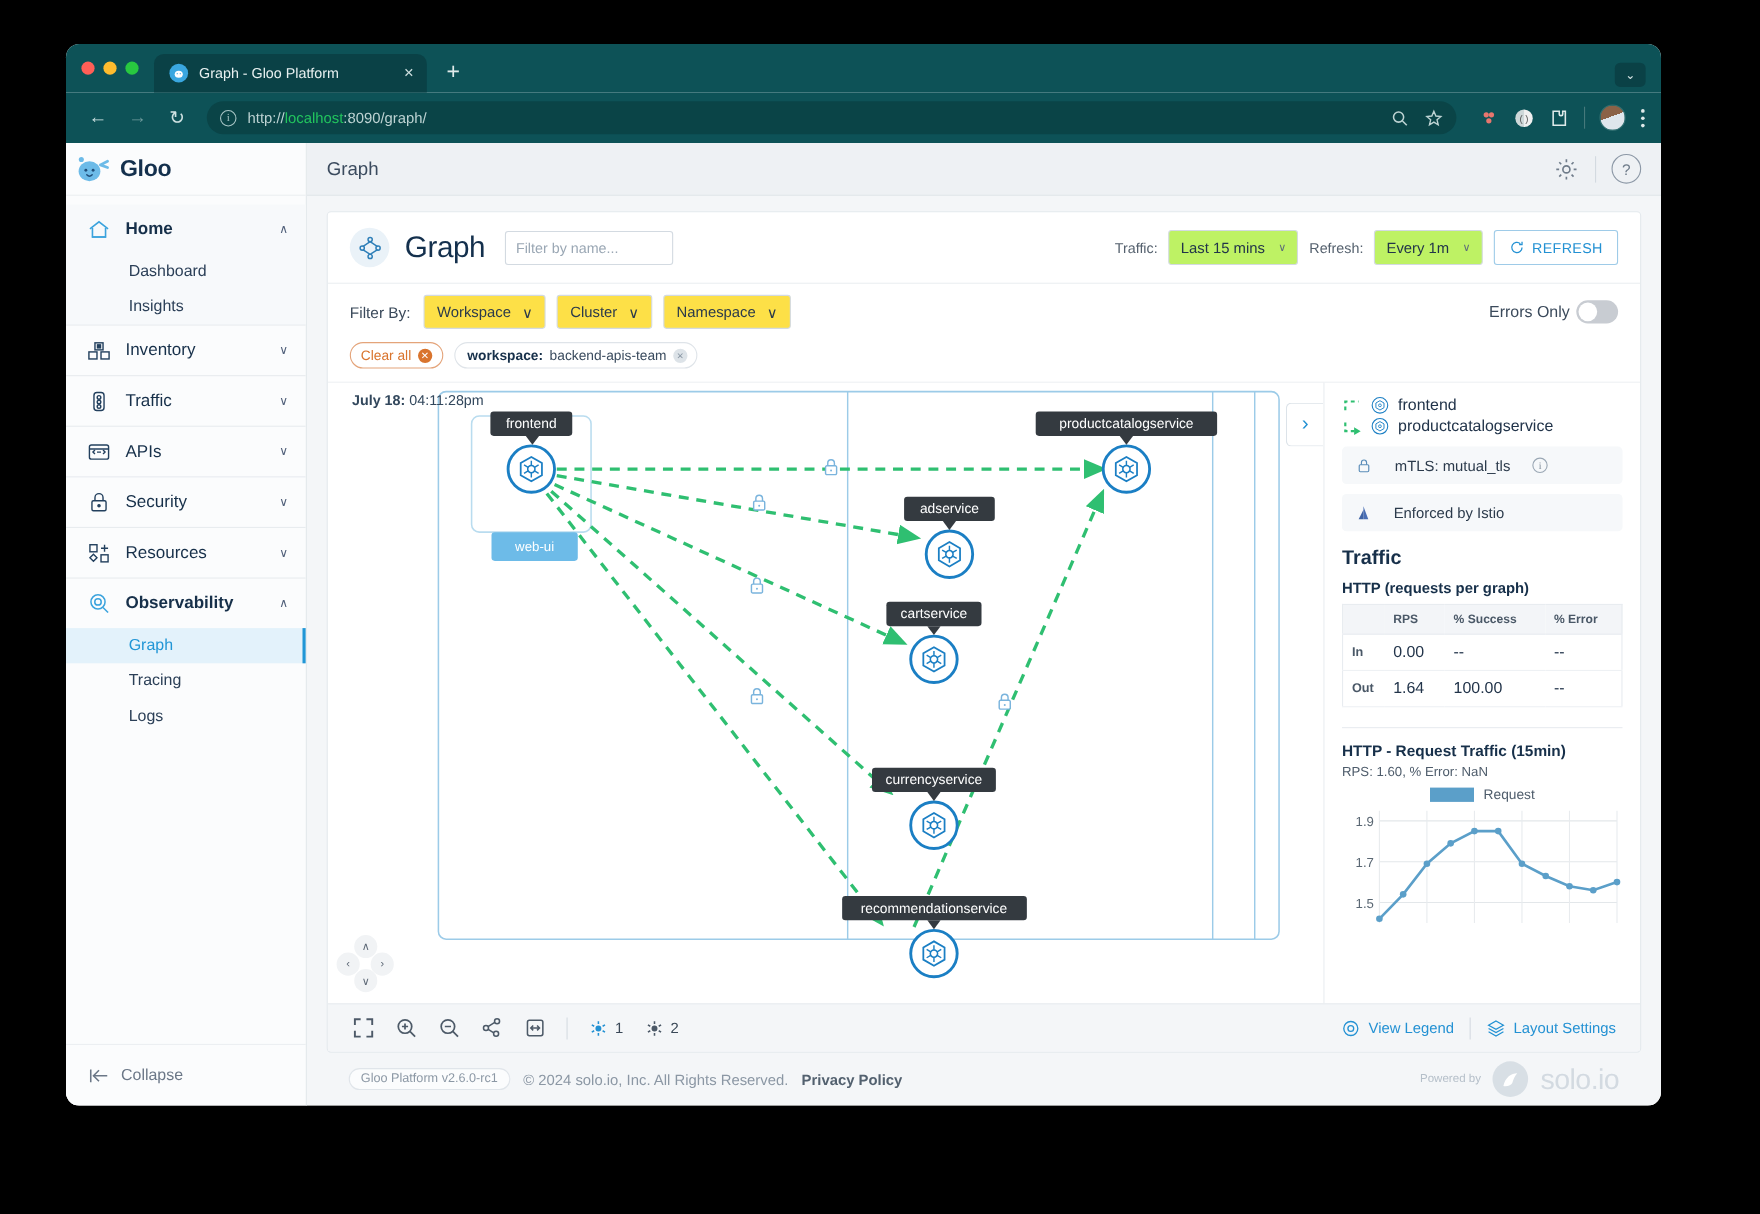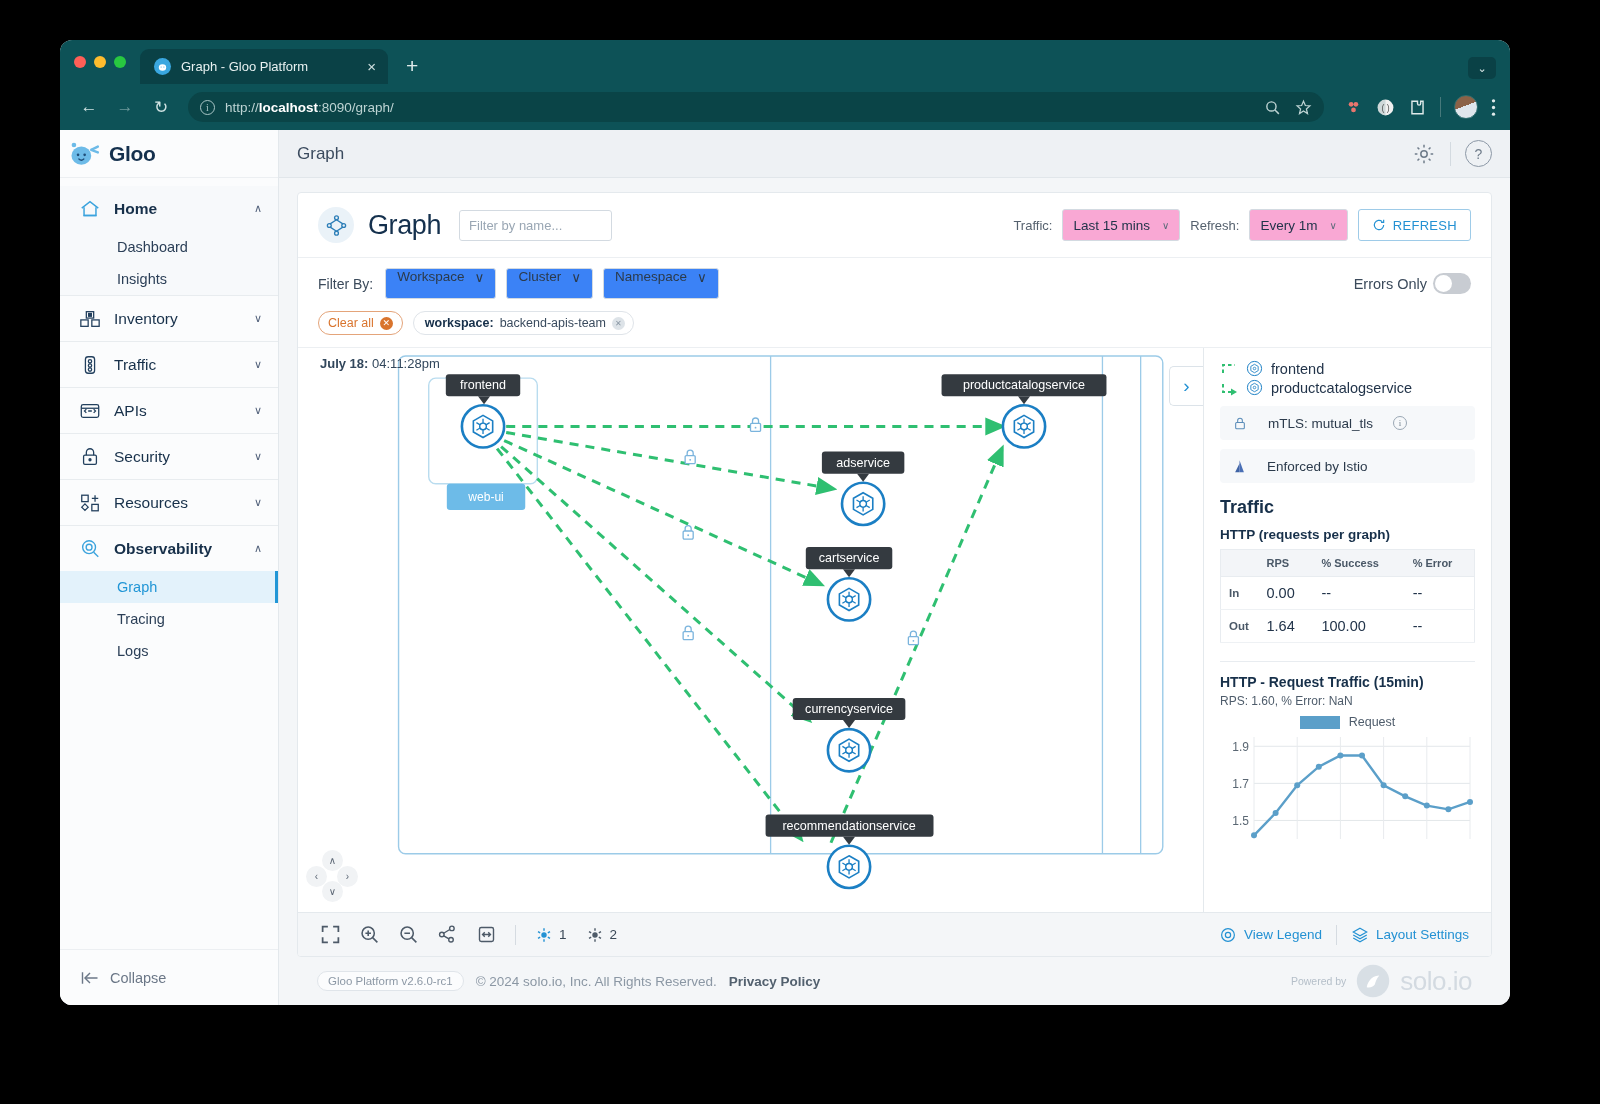--- a/index.html
+++ b/index.html
@@ -57,21 +57,21 @@
   .omnibox {
     flex: 1; height: 30px; background: #0a4447; border-radius: 16px;
     display: flex; align-items: center; gap: 10px; padding: 0 12px; margin: 0 6px;
   }
   .info-circle {
     width: 15px; height: 15px; border-radius: 50%; border: 1.3px solid #a9c6c6;
     color: #a9c6c6; font-size: 10px; display: flex; align-items: center; justify-content: center;
     font-family: "Liberation Serif", serif; flex: none;
   }
   .url { font-size: 13.5px; color: #bdd3d3; white-space: nowrap; }
-  .url b { color: #ffffff; font-weight: 700; }
+  .url b { color: #22c55e; font-weight: 400; }
   .omni-icons { margin-left: auto; display: flex; gap: 14px; align-items: center; }
   .ext-icons { display: flex; gap: 13px; align-items: center; padding-left: 8px; }
   .avatar-chrome {
     width: 24px; height: 24px; border-radius: 50%;
     background: linear-gradient(160deg,#8b6247 0 45%, #dfe6ec 45% 100%);
     border: 1px solid #2f6e70;
   }
   .vsep { width: 1px; height: 20px; background: #46797b; }
 
   
@@ -142,38 +142,38 @@
     display: flex; align-items: center; padding: 0 9px; margin-left: 4px;
   }
   .filter-input input {
     border: none; outline: none; flex: 1; font-size: 13px; color: #2b3a4b;
     font-family: "Liberation Sans", sans-serif; background: transparent;
   }
   .filter-input input::placeholder { color: #9aa7b4; }
   .head-right { margin-left: auto; display: flex; align-items: center; gap: 10px; }
   .lbl-sm { font-size: 13px; color: #55616e; }
   .select {
-    height: 32px; border: 1px solid #d3dae1; border-radius: 3px; background: #f9a8d4;
+    height: 32px; border: 1px solid #d3dae1; border-radius: 3px; background: #bef264;
     display: flex; align-items: center; gap: 12px; padding: 4px 10px; font-size: 13.5px; color: #22344a; cursor: pointer;
   }
   .select .cv { color: #5c6b7a; font-size: 10px; }
   .btn-refresh {
     height: 32px; border: 1px solid #9ecbe8; border-radius: 3px; background: #fff;
     display: flex; align-items: center; gap: 7px; padding: 0 13px;
     color: #2391d3; font-size: 13px; letter-spacing: .3px; cursor: pointer;
   }
 
   .filter-row {
     display: flex; align-items: center; gap: 10px;
     padding: 10px 20px 10px 20px; border-top: 1px solid #eceff2;
   }
   .fb-label { font-size: 14px; color: #3b4a5b; margin-right: 2px; }
   .fb-btn {
-    height: 31px; border: 1px solid #d3dae1; border-radius: 3px; background: #3b82f6;
-    display: flex; align-items: flex-start; gap: 10px; padding: 0 11px;
+    height: 31px; border: 1px solid #d3dae1; border-radius: 3px; background: #fde047;
+    display: flex; align-items: center; gap: 10px; padding: 0 11px;
     font-size: 13.5px; color: #2b3a4b; cursor: pointer;
   }
   .errors-only { margin-left: auto; display: flex; align-items: center; gap: 6px; }
   .eo-label { font-size: 14.5px; color: #3b4a5b; }
   .toggle {
     width: 38px; height: 21px; border-radius: 11px; background: #c8ccd2; position: relative; cursor: pointer;
   }
   .toggle .knob {
     position: absolute; left: 2px; top: 2px; width: 17px; height: 17px; border-radius: 50%; background: #fff;
   }

